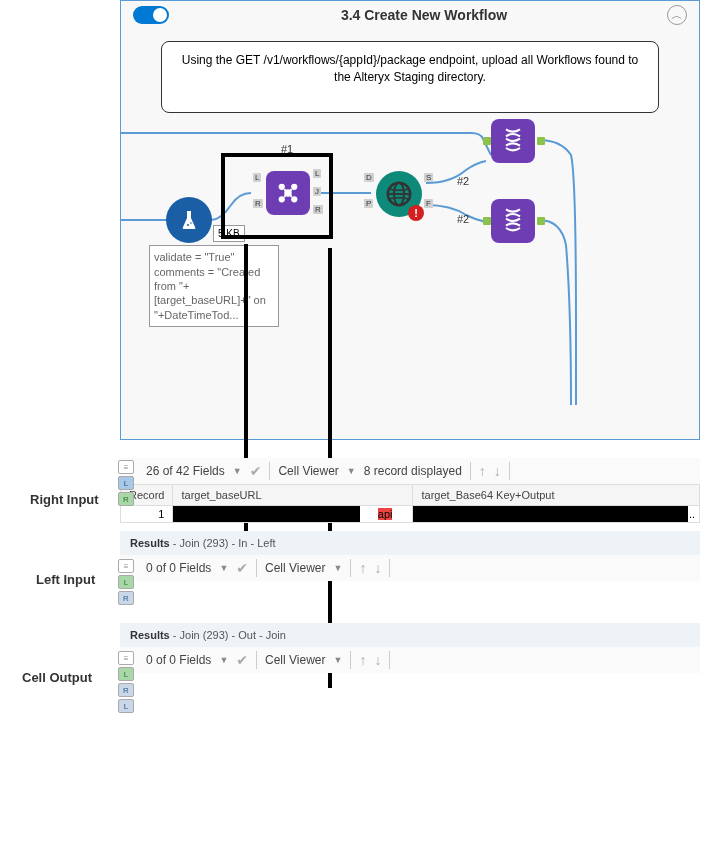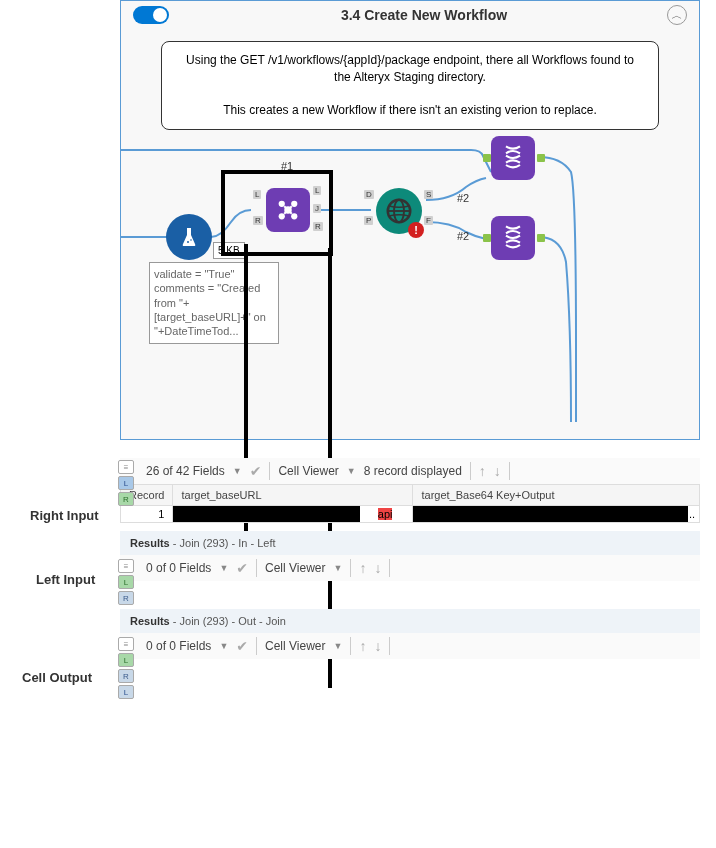--- a/index.html
+++ b/index.html
@@ -72,23 +72,22 @@
 <div class="canvas-area">
   <div class="header-bar">
     <div class="toggle-switch">
         <div class="toggle-knob"></div>
       </div>
     <div class="header-title">3.4 Create New Workflow</div>
     <div class="collapse-btn">︿</div>
   </div>
 
   <div class="description-box">
-    <div>Using the GET /v1/workflows/{appId}/package endpoint, there all Workflows found to the Alteryx Staging directory.</div>
+    <div>Using the GET /v1/workflows/{appId}/package endpoint, upload all Workflows found to the Alteryx Staging directory.</div>
     <br>
-    <div>This creates a new Workflow if there isn't an existing verion to replace.</div>
   </div>
 
   <div class="workflow-nodes">
 
     <svg style="position:absolute;left:0;top:0;width:580px;height:280px;pointer-events:none">
       <path d="M 0 8 L 350 8 Q 360 8 362 14 L 370 30" stroke="#5a9bd5" stroke-width="2" fill="none"></path>
       <path d="M 0 95 Q 20 95 30 95 L 50 95" stroke="#5a9bd5" stroke-width="2" fill="none"></path>
       <path d="M 90 95 Q 100 95 110 80 Q 118 68 130 68" stroke="#5a9bd5" stroke-width="2" fill="none"></path>
       <path d="M 195 68 Q 230 68 250 68" stroke="#5a9bd5" stroke-width="2" fill="none"></path>
       <path d="M 305 58 Q 330 58 345 45 Q 355 38 365 36" stroke="#5a9bd5" stroke-width="2" fill="none"></path>
@@ -164,21 +163,21 @@
       <span>validate = "True"<br>comments = "Created from "+[target_baseURL]+" on "+DateTimeTod...</span>
     </div>
 
     <div class="highlight-box" style="left:100px;top:28px;width:112px;height:86px"></div>
   </div>
 </div>
 
 <div class="connector-line" style="left:244px;top:244px;width:4px;height:330px"></div>
 <div class="connector-line" style="left:328px;top:248px;width:4px;height:440px"></div>
 
-<div class="section-label" style="left:30px;top:508px">Right Input</div>
+<div class="section-label" style="left:30px;top:492px">Right Input</div>
 
 <div class="results-panel" style="margin-top:18px">
   <div class="side-icons">
     <div class="side-icon list">≡</div>
     <div class="side-icon blue-l">L</div>
     <div class="side-icon green-r">R</div>
   </div>
   <div class="toolbar-row">
     <span class="fields-text">26 of 42 Fields</span>
     <span class="dropdown-arrow">▼</span>
@@ -234,21 +233,21 @@
     <span class="dropdown-arrow">▼</span>
     <span class="divider"></span>
     <span class="nav-arrow">↑</span>
     <span class="nav-arrow">↓</span>
     <span class="divider"></span>
   </div>
 </div>
 
 <div class="section-label" style="left:22px;top:670px">Cell Output</div>
 
-<div class="results-panel" style="margin-top:28px">
+<div class="results-panel" style="margin-top:42px">
   <div class="results-header">
     <span class="bold">Results</span><span> - Join (293) - Out - Join</span>
   </div>
   <div class="side-icons" style="top:28px">
     <div class="side-icon list">≡</div>
     <div class="side-icon green-l">L</div>
     <div class="side-icon" style="background:#c8d8e8;color:#3a5a8a">R</div>
     <div class="side-icon blue-l" style="background:#c8d8e8">L</div>
     <div class="side-icon yellow-j">J</div>
   </div>

